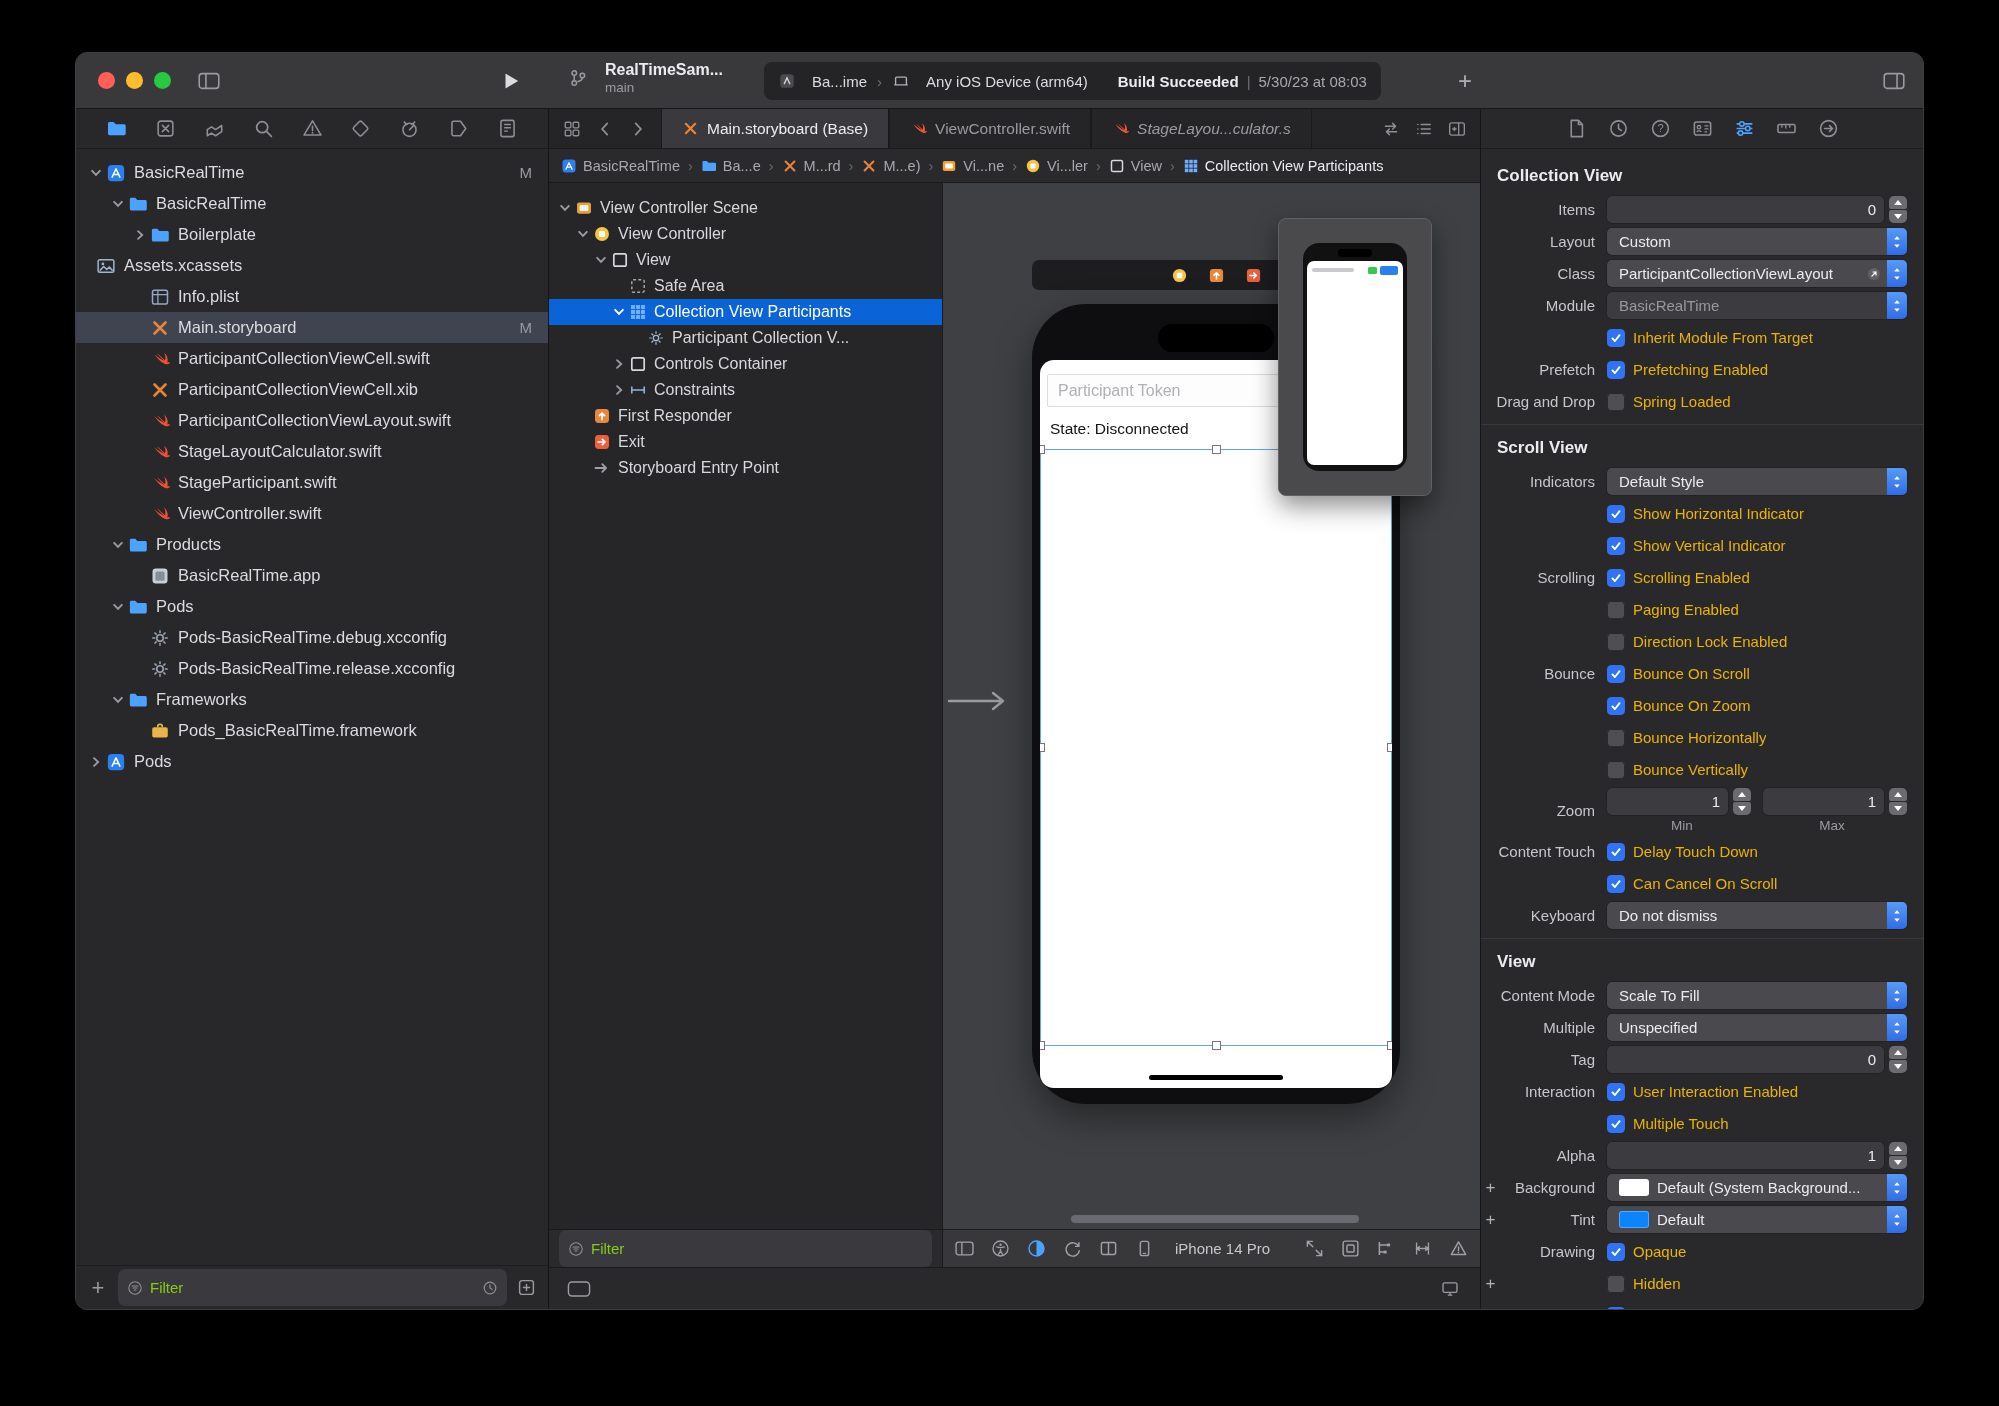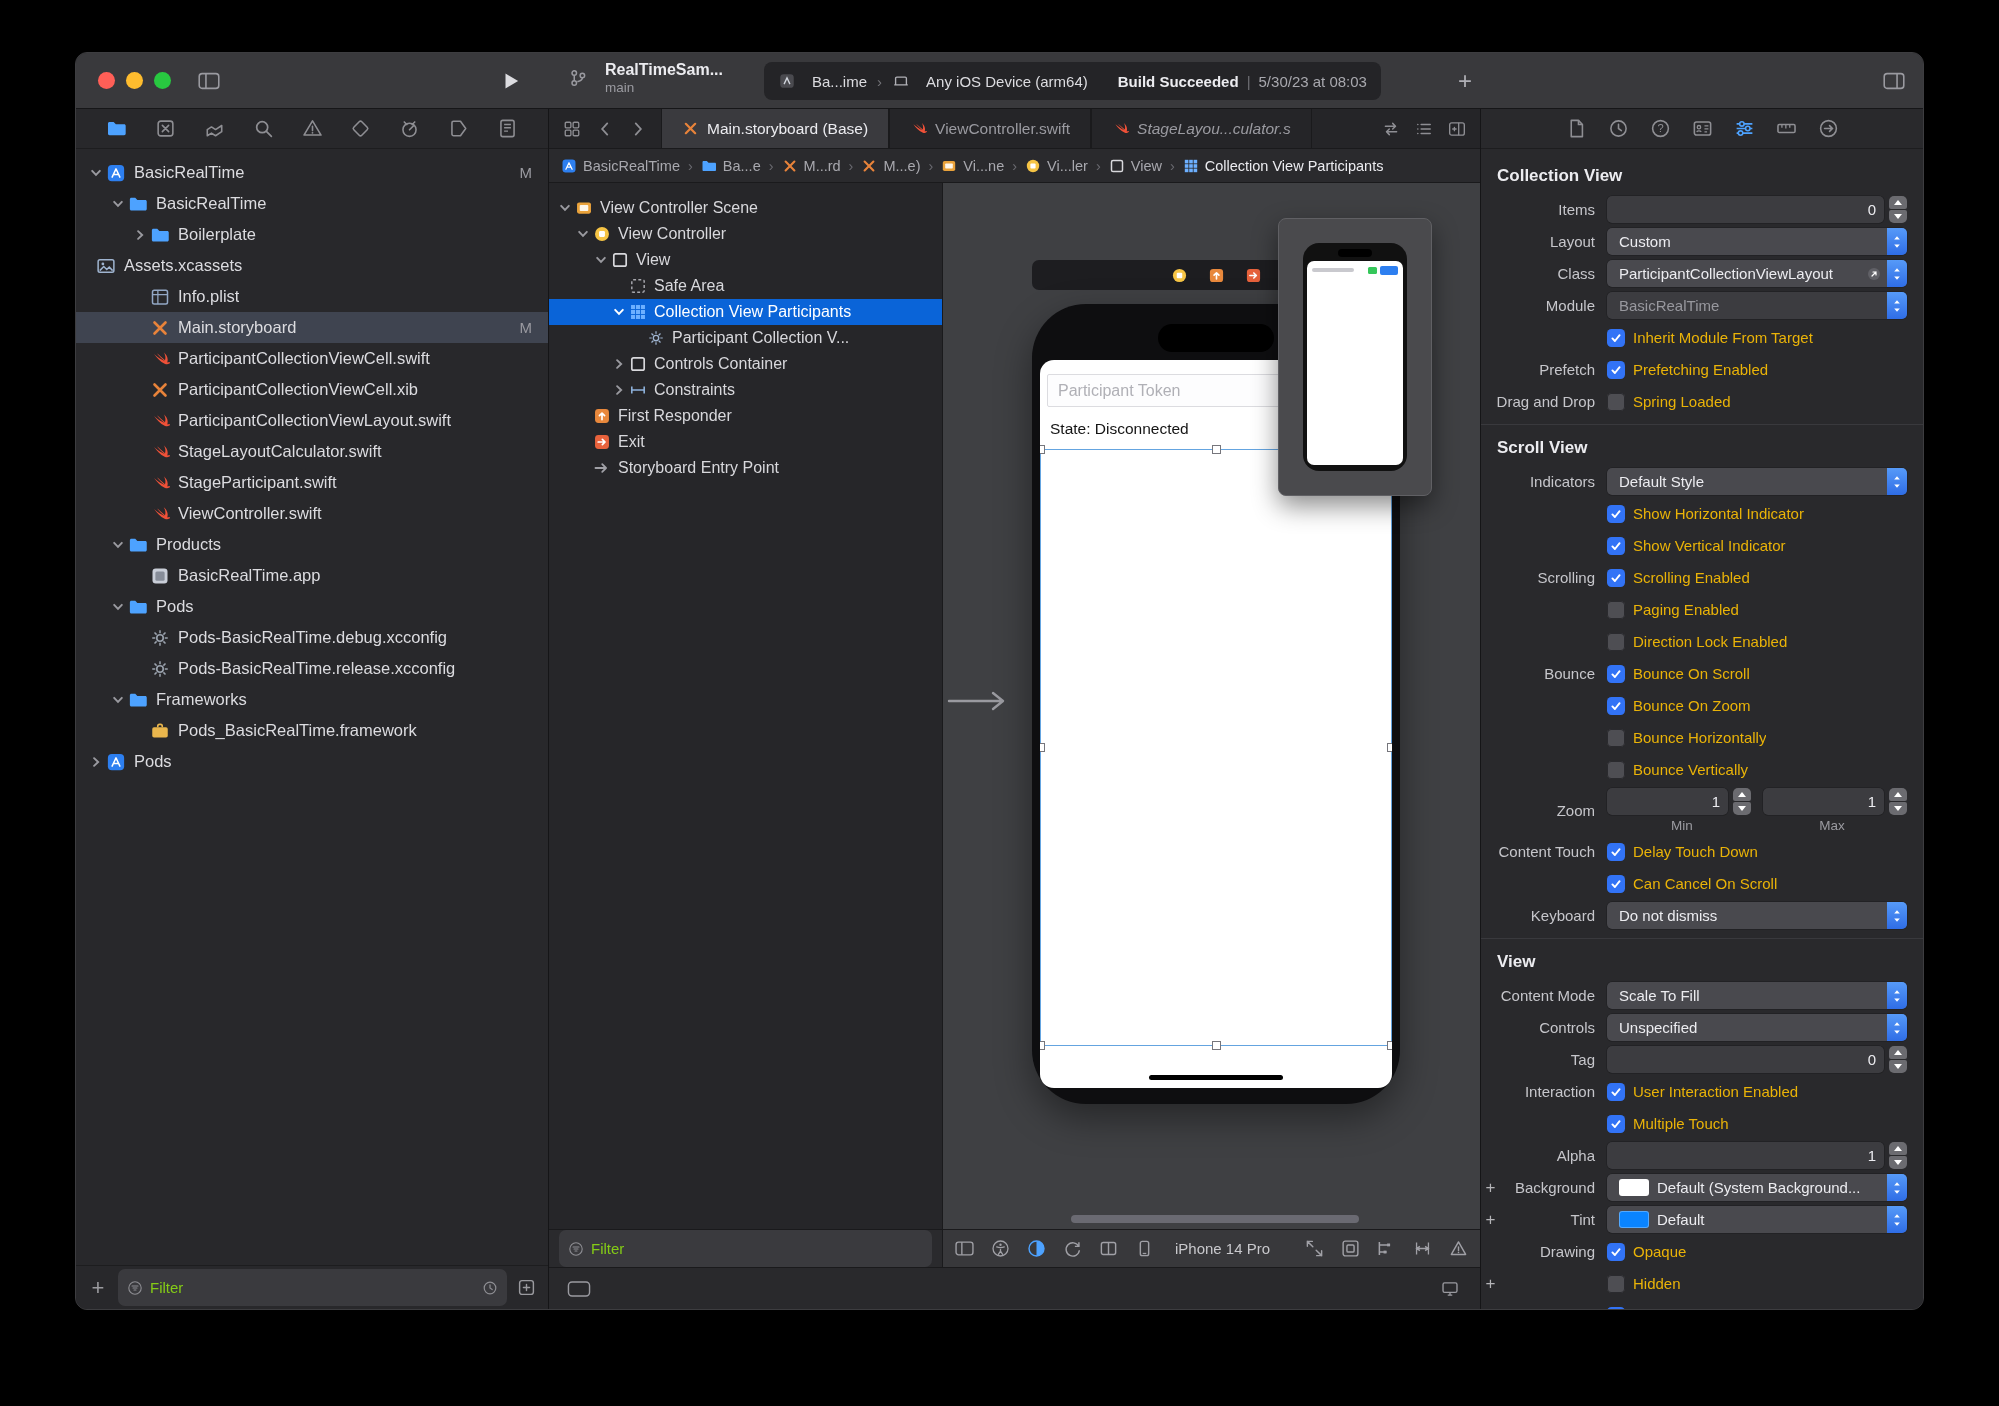--- a/index.html
+++ b/index.html
@@ -1305,21 +1305,21 @@
                 <span class="dd-cap">
                   <svg viewBox="0 0 10 16" width="10" height="16">
                     <path d="M5 2.2l2.8 3.4H2.2z" fill="#fff"></path>
                     <path d="M5 13.8L2.2 10.4h5.6z" fill="#fff"></path>
                   </svg>
                 </span>
               </span>
             </span>
           </div>
           <div class="insp-row">
-            <span class="row-label">Controls</span>
+            <span class="row-label">Multiple</span>
             <span class="row-ctrl">
               <span class="dropdown">
                 <span class="dd-val">Unspecified</span>
                 <span class="dd-cap">
                   <svg viewBox="0 0 10 16" width="10" height="16">
                     <path d="M5 2.2l2.8 3.4H2.2z" fill="#fff"></path>
                     <path d="M5 13.8L2.2 10.4h5.6z" fill="#fff"></path>
                   </svg>
                 </span>
               </span>

